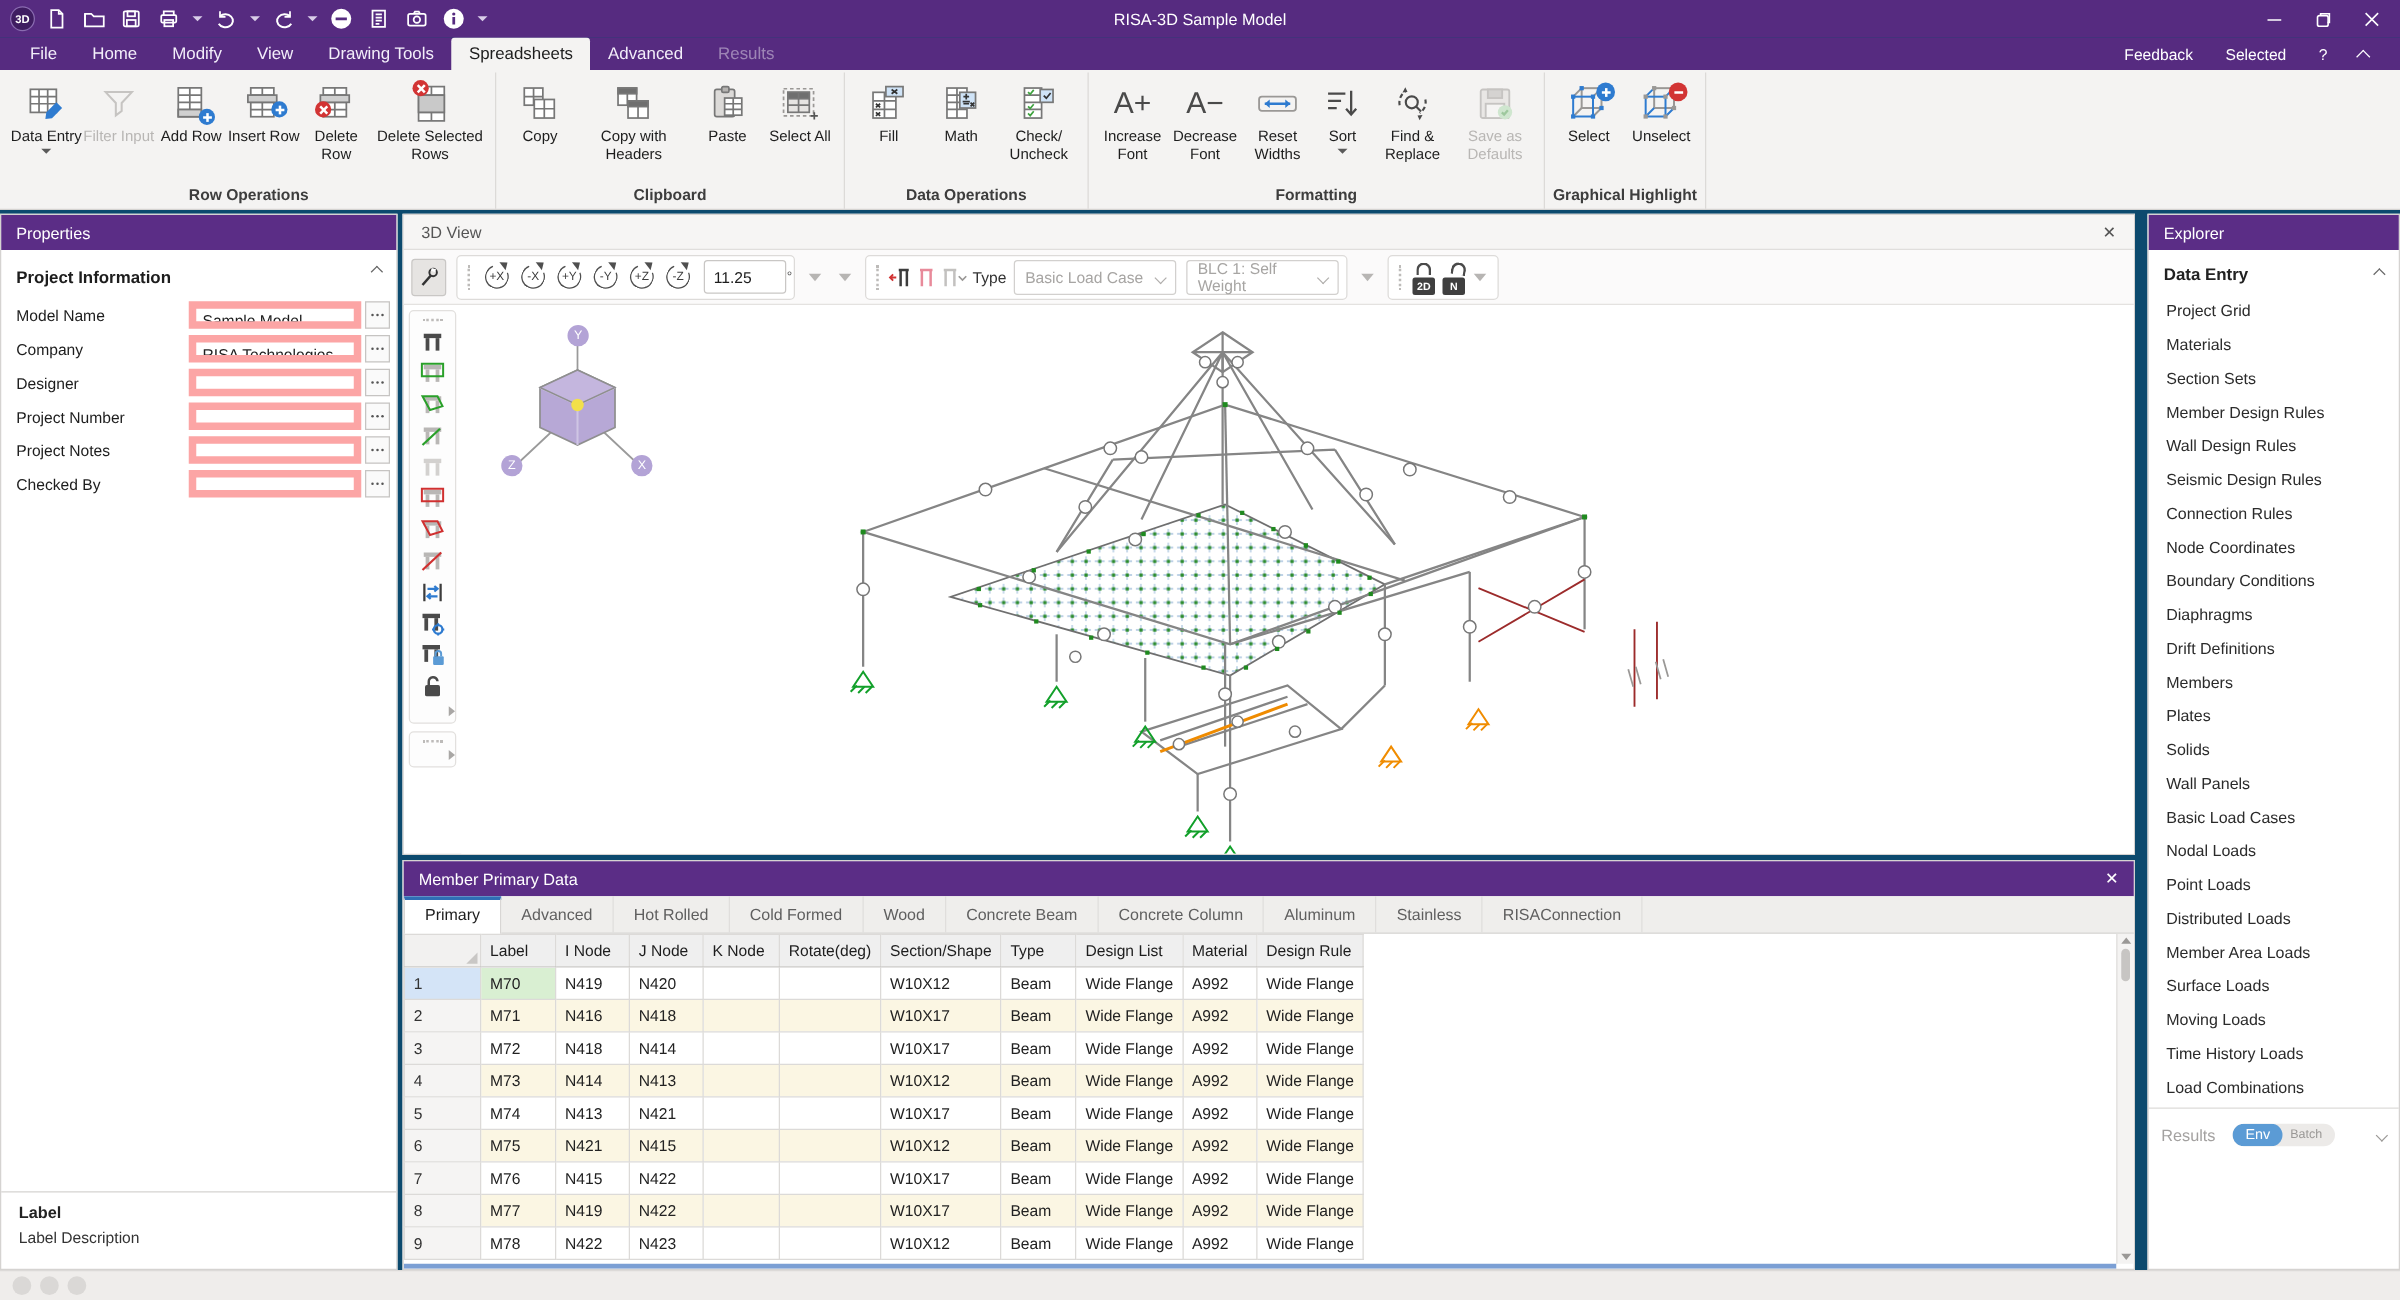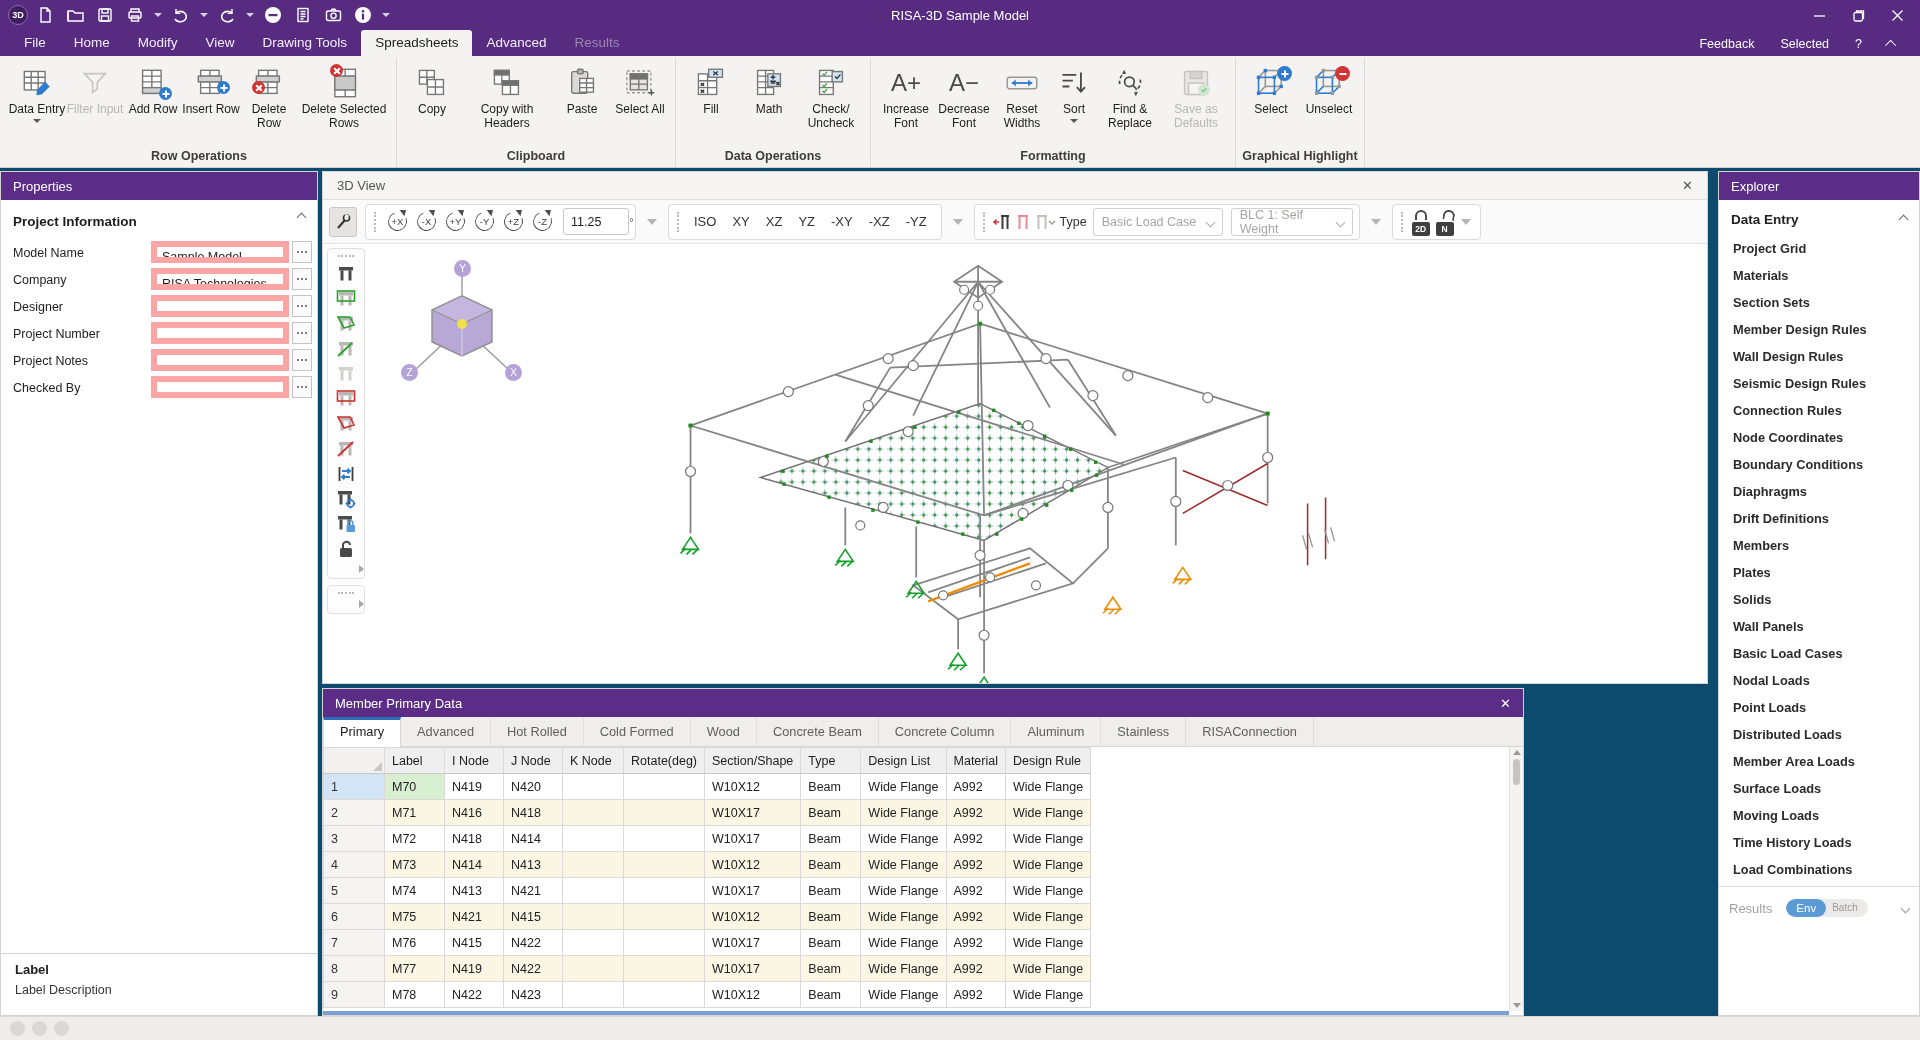--- a/index.html
+++ b/index.html
@@ -96,21 +96,21 @@
   .ts-group { width:38px; background:#fdfdfd; border:1px solid #e2e0de; border-radius:4px; display:flex; flex-direction:column; align-items:center; padding:3px 0; }
   .ts-dots { width:16px; border-top:2px dotted #bdbbb9; margin:3px 0 4px; }
   .ts-ic { width:26px; height:25px; display:flex; align-items:center; justify-content:center; }
   .ts-expand { width:0; height:0; border-top:4px solid transparent; border-bottom:4px solid transparent; border-left:5px solid #a9a7a5; margin:4px 0 2px 12px; align-self:flex-end; }
   .viewport { position:relative; flex:1; background:#fff; overflow:hidden; }
   .model-svg { position:absolute; inset:0; width:100%; height:100%; }
   .axis-widget { position:absolute; left:28px; top:14px; width:130px; height:140px; }
   .axis-lbl { position:absolute; width:17px; height:17px; border-radius:50%; background:#b3a3d6; color:#fff; font-size:10px; display:flex; align-items:center; justify-content:center; }
 
   
-  .sheet { position:absolute; left:322px; top:520px; width:1202px; height:328px; background:#fff; border:1px solid #d5d3d1; display:flex; flex-direction:column; }
+  .sheet { position:absolute; left:322px; top:520px; width:1386px; height:328px; background:#fff; border:1px solid #d5d3d1; display:flex; flex-direction:column; }
   .sheet-tabs { height:30px; background:#efeeec; border-bottom:1px solid #d8d6d4; display:flex; align-items:stretch; }
   .sheet-tabs span { padding:7px 16px 0; font-size:12.8px; color:#5f5f5f; border-right:1px solid #e0dedc; }
   .sheet-tabs span:first-of-type { background:#fff; color:#1d1d1d; border-top:3px solid #2f6db5; padding-top:4px; border-left:1px solid #d8d6d4; border-right:1px solid #d8d6d4; margin-bottom:-1px; }
   .sheet-tablewrap { position:relative; flex:1; overflow:hidden; }
   table.grid { border-collapse:collapse; table-layout:fixed; font-size:12.5px; }
   table.grid th, table.grid td { border:1px solid #dcdad8; height:26px; padding:0 7px; text-align:left; font-weight:normal; white-space:nowrap; overflow:hidden; }
   table.grid thead th { background:#efefef; color:#1d1d1d; border-bottom:1px solid #c9c7c5; }
   table.grid thead th.corner { background:#f2f1f0; position:relative; }
   table.grid thead th.corner::after { content:""; position:absolute; right:2px; bottom:2px; width:0; height:0; border-left:9px solid transparent; border-bottom:9px solid #c9c7c5; }
   td.rownum { background:#f5f4f3; text-align:center; color:#333; }
@@ -121,21 +121,21 @@
   .vscroll { position:absolute; right:0; top:0; bottom:4px; width:14px; background:#f4f3f2; border-left:1px solid #e0dedc; display:flex; flex-direction:column; align-items:center; }
   .vs-up { margin-top:3px; width:0; height:0; border-left:4px solid transparent; border-right:4px solid transparent; border-bottom:5px solid #9a9896; }
   .vs-thumb { margin-top:4px; width:7px; height:26px; border-radius:4px; background:#c7c5c3; }
   .vs-dn { margin-top:auto; margin-bottom:3px; width:0; height:0; border-left:4px solid transparent; border-right:4px solid transparent; border-top:5px solid #9a9896; }
   .hscroll { position:absolute; left:0; right:14px; bottom:0; height:4px; background:#7b9fd4; }
 
   
   .explorer { position:absolute; left:1718px; top:3px; width:202px; height:845px; background:#fff; border:1px solid #d5d3d1; }
   .exp-sect { display:flex; align-items:center; padding:12px 12px 8px; font-weight:bold; font-size:13.5px; }
   .exp-sect .chev-up-d { margin-left:auto; width:7px; height:7px; border-left:1.5px solid #666; border-top:1.5px solid #666; transform:rotate(45deg); }
-  .exp-item { height:27px; line-height:27px; padding-left:14px; font-size:12.8px; color:#2b2b2b;font-weight:bold; }
+  .exp-item { height:27px; line-height:27px; padding-left:14px; font-size:12.8px; color:#2b2b2b; }
   .exp-results { position:absolute; left:0; right:0; top:714px; border-top:1px solid #dddbd9; display:flex; align-items:center; padding:12px 10px; }
   .res-lbl { color:#a3a1a0; font-size:13px; }
   .pill { margin-left:14px; display:flex; background:#eceae8; border-radius:11px; overflow:hidden; }
   .pill .env { background:#5b9bd5; color:#fff; font-size:11.5px; padding:3px 10px; border-radius:11px; }
   .pill .batch { color:#9a9896; font-size:10px; padding:3px 10px 3px 6px; }
   .exp-results .dchev { margin-left:auto; width:7px; height:7px; border-right:1.4px solid #9a9896; border-bottom:1.4px solid #9a9896; transform:rotate(45deg); }
 
   
   .statusbar { height:24px; background:#efedeb; border-top:1px solid #dcdad8; display:flex; align-items:center; gap:7px; padding:0 10px; }
   .statusbar .dot { width:15px; height:15px; border-radius:50%; background:#dad8d6; }
@@ -646,33 +646,20 @@
                 <span class="head"></span>
                 <span class="rlbl">-Z</span>
               </span>
             </div>
           <span class="angle-box">
             <span class="val">11.25</span>
             <span class="unit">°</span>
           </span>
         </div>
         <span class="drop-chev"></span>
-        <div class="seg">
-          <span class="segdots"></span>
-          <div style="display:flex">
-
-          <span class="vbtn">ISO</span>
-              <span class="vbtn">XY</span>
-              <span class="vbtn">XZ</span>
-              <span class="vbtn">YZ</span>
-              <span class="vbtn">-XY</span>
-              <span class="vbtn">-XZ</span>
-              <span class="vbtn">-YZ</span>
-            </div>
-        </div>
         <span class="drop-chev"></span>
         <div class="seg">
           <span class="segdots"></span>
           <span style="display:flex; align-items:center;">
               <svg width="20" height="20" viewBox="0 0 20 20" fill="none">
                 <path d="M2 10h5M4.5 7.5L2 10l2.5 2.5" stroke="#d23434" stroke-width="1.5"></path>
                 <path d="M9 4h8M10.5 4v13M15.5 4v13" stroke="#3c3c3c" stroke-width="2"></path>
               </svg>
             </span>
           <span style="display:flex; align-items:center;">

